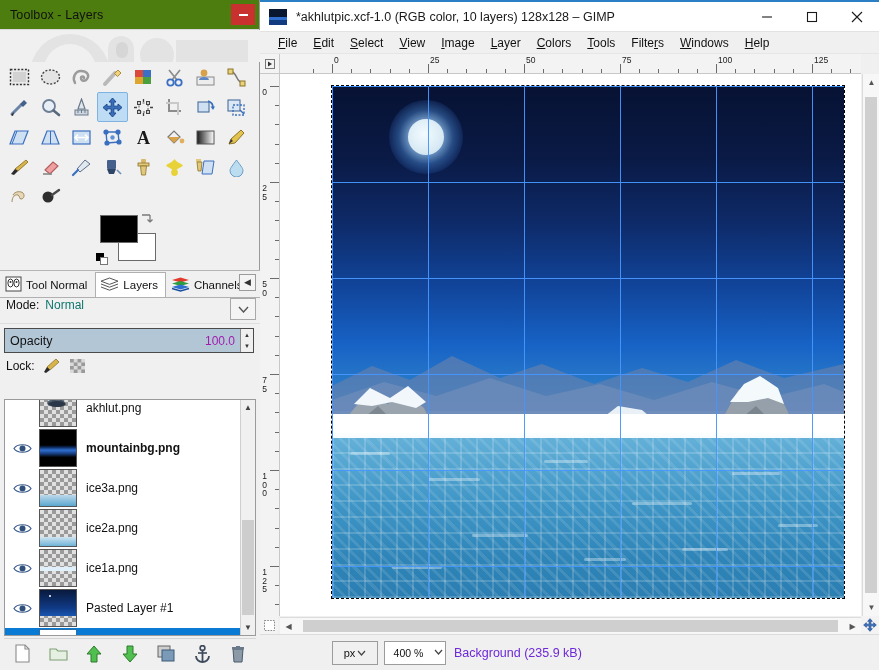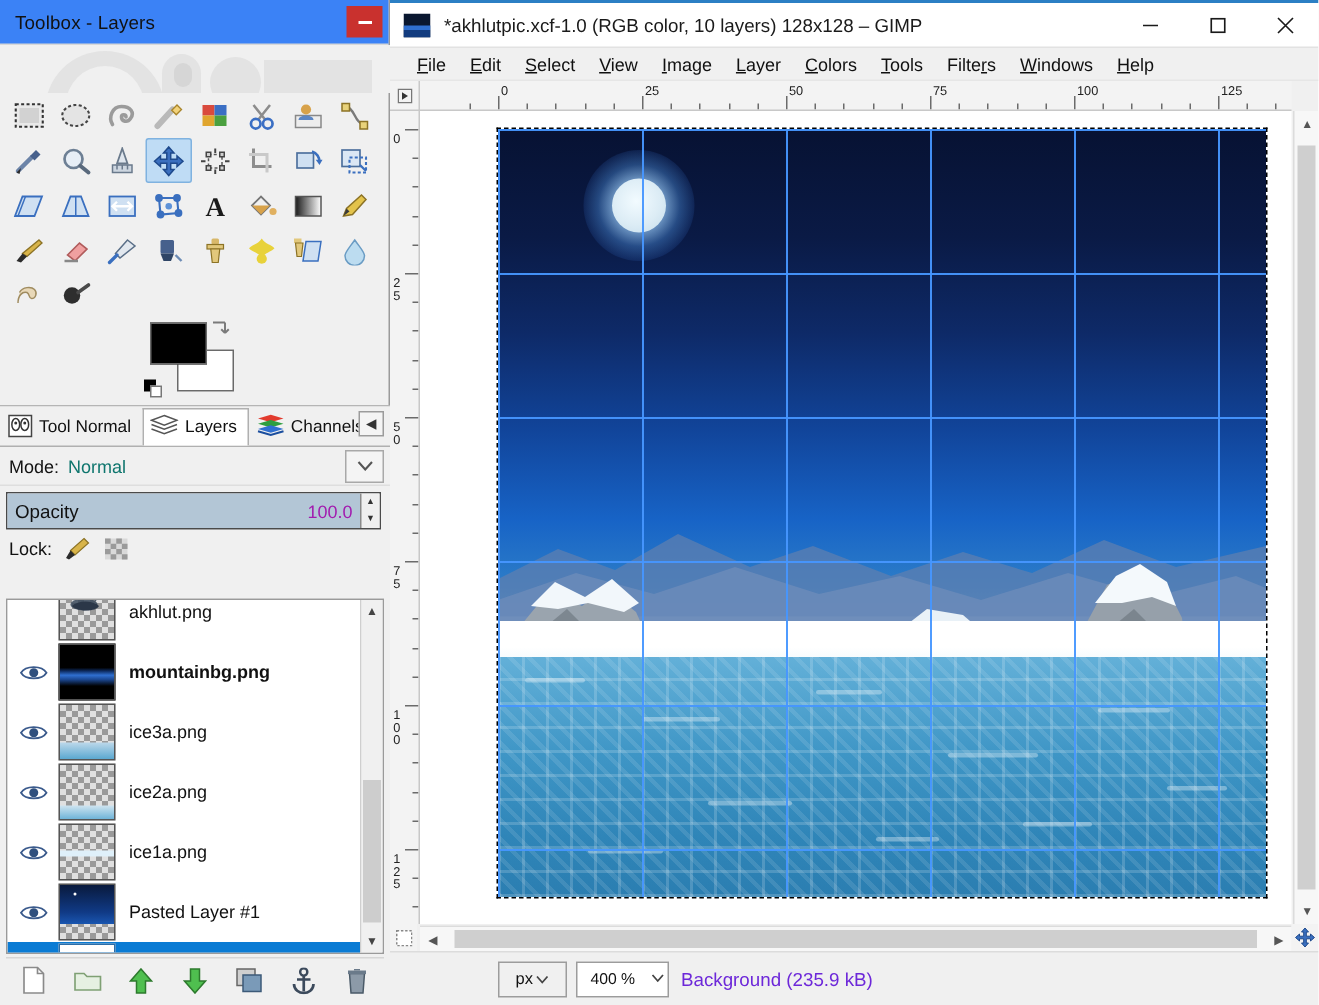--- a/index.html
+++ b/index.html
@@ -12,21 +12,21 @@
   }
   #root { position: relative; width: 879px; height: 670px; }
 
   
   #toolbox-window {
     position: absolute; left: 0; top: 0; width: 260px; height: 670px;
     background: #f0f0f0;
     border-right: 1px solid #9a9a9a;
   }
   #toolbox-titlebar {
-    height: 30px; background: #3b82f6;
+    height: 30px; background: #4d7c0f;
     border-bottom: 1px solid #d8d8d8;
     display: flex; align-items: center;
     position: relative;
   }
   #toolbox-title { font-size: 12.5px; color: #111; padding-left: 10px; letter-spacing: .1px; }
   #toolbox-close {
     position: absolute; right: 4px; top: 4px;
     width: 24px; height: 21px; background: #c9312e;
     color: #fff; font-size: 12px; line-height: 21px; text-align: center;
     cursor: pointer;
@@ -89,21 +89,21 @@
     border: 1px solid transparent; border-bottom: none;
   }
   .dock-tab.active { background: #ffffff; border-color: #b0b0b0; }
   #dock-menu-btn {
     position: absolute; right: 4px; top: 3px;
     width: 17px; height: 17px; border: 1px solid #9b9b9b; background: #f4f4f4;
     font-size: 9px; line-height: 15px; text-align: center; cursor: pointer; color:#333;
   }
 
   #mode-row {
-    height: 26px; display: flex; align-items: center;
+    height: 26px; display: flex; align-items: flex-start;
     padding: 0 4px 0 6px; background: #f0f0f0;
     border-bottom: 1px solid #dedede;
   }
   #mode-label { font-size: 12px; color: #111; }
   #mode-value { font-size: 12px; color: #0f766e; margin-left: 6px; flex: 1; }
   #mode-dd {
     width: 26px; height: 22px; border: 1px solid #a8a8a8; background: #f4f4f4;
     display:flex; align-items:center; justify-content:center; cursor: pointer;
   }
 

